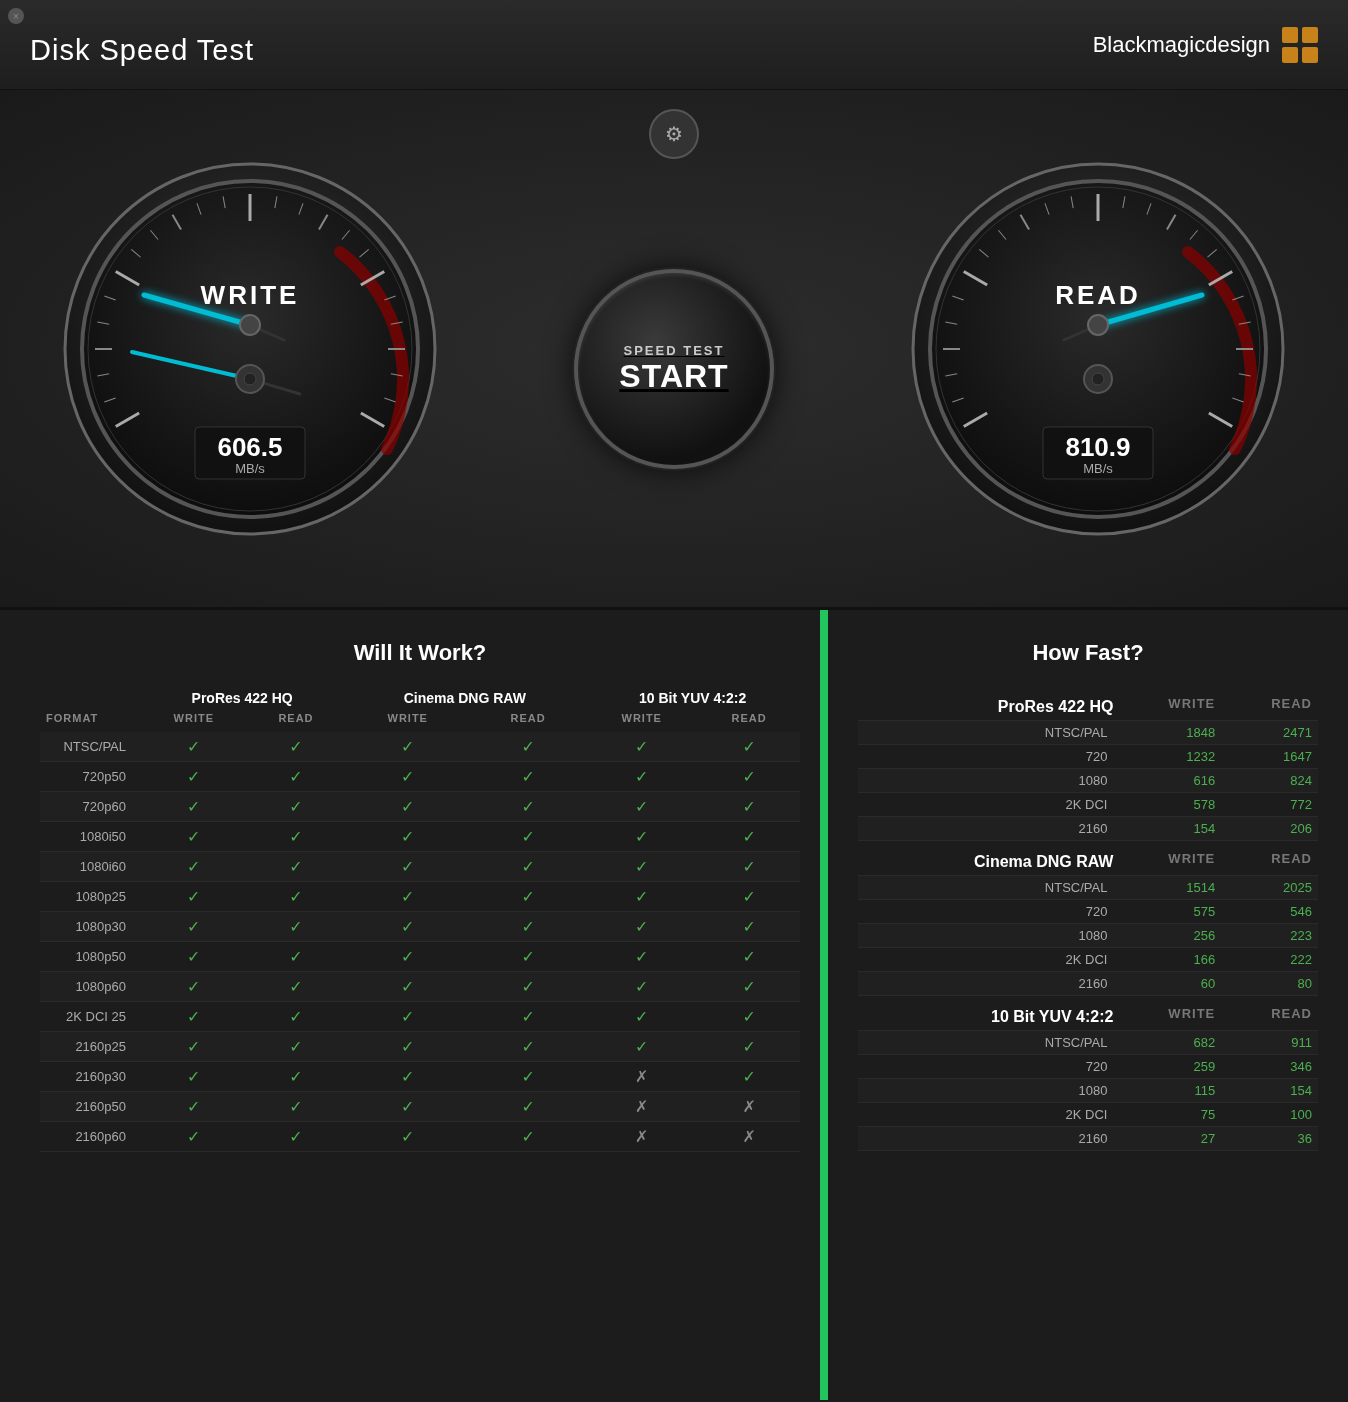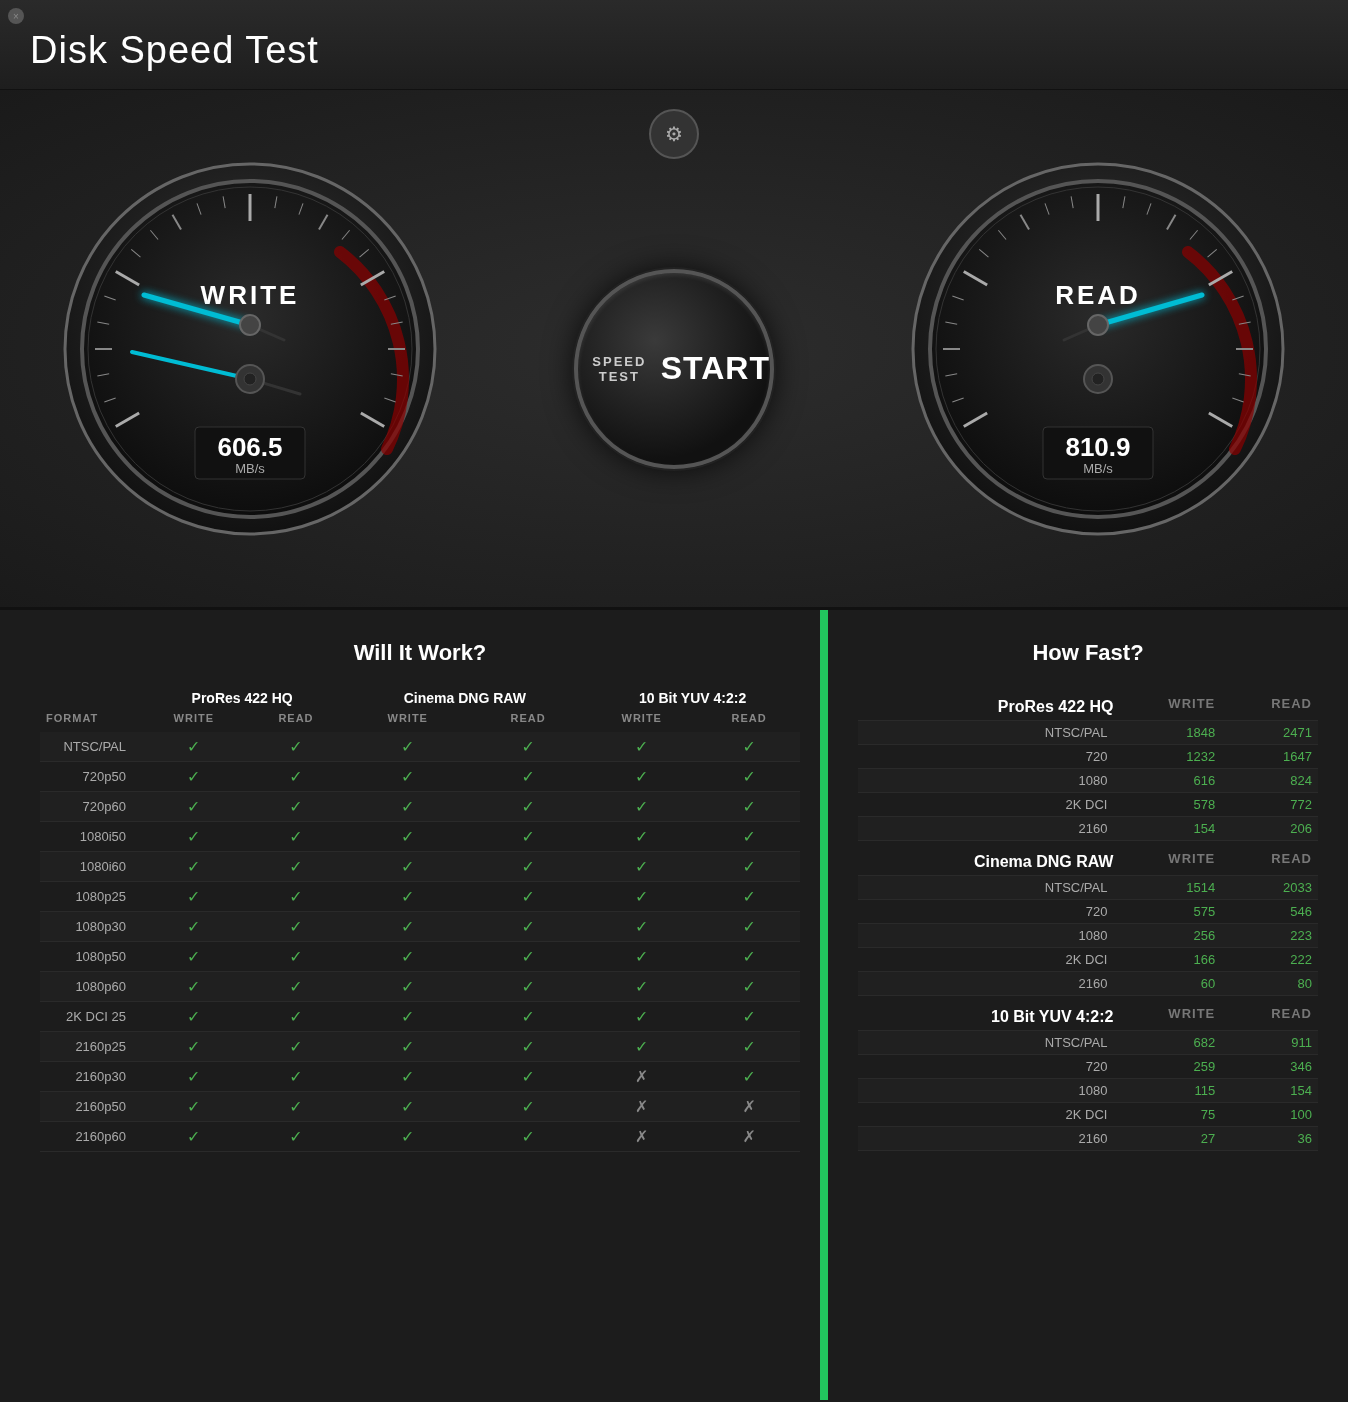--- a/index.html
+++ b/index.html
@@ -16,21 +16,21 @@
     .title-bar {
       background: linear-gradient(180deg, #2a2a2a 0%, #1e1e1e 100%);
       height: 90px;
       display: flex;
       align-items: center;
       justify-content: space-between;
       padding: 0 30px;
       border-bottom: 1px solid #111;
     }
     .app-title {
-      font-size: 38px;
+      font-size: 29px;
       font-weight: 300;
       color: #fff;
       letter-spacing: 1px;
       margin-top: 12px;
     }
     .brand-logo {
       display: flex;
       align-items: center;
       gap: 12px;
     }
@@ -110,26 +110,28 @@
     }
 
     .start-btn {
       width: 200px;
       height: 200px;
       border-radius: 50%;
       background: radial-gradient(circle at 40% 35%, #3a3a3a, #111 70%);
       border: 4px solid #555;
       cursor: pointer;
       display: flex;
+      flex-direction: column;
       align-items: center;
       justify-content: center;
       box-shadow: 
         0 0 0 2px #222,
         0 0 30px rgba(0,0,0,0.8),
         inset 0 2px 4px rgba(255,255,255,0.1);
+      text-decoration: underline;
     }
     .start-btn-text-small {
       font-size: 13px;
       color: #ccc;
       letter-spacing: 2px;
       font-weight: 600;
       text-transform: uppercase;
     }
     .start-btn-text-large {
       font-size: 32px;
@@ -272,20 +274,29 @@
 <body>
 
 <div style="position:relative; width:1348px; height:1402px; background:#1c1c1c; overflow:hidden;">
 
   <div class="close-btn">
     <span>×</span>
   </div>
 
   <div class="title-bar">
     <span class="app-title">Disk Speed Test</span>
+    <div class="brand-logo">
+      <span class="brand-name">Blackmagicdesign</span>
+      <div class="bmd-squares">
+        <div class="bmd-sq"></div>
+        <div class="bmd-sq"></div>
+        <div class="bmd-sq"></div>
+        <div class="bmd-sq"></div>
+      </div>
+    </div>
   </div>
 
   <div class="gauge-section">
     <div class="gauge-wrapper">
 
       <div class="gauge-container">
         <div class="gauge">
           <svg viewBox="0 0 380 380">
 
             <circle cx="190" cy="190" r="185" fill="url(#outerGrad)" stroke="#666" stroke-width="3"></circle>
@@ -631,21 +642,21 @@
       <td class="val-read">206</td>
     </tr>
             <tr>
     <td style="text-align:right; font-size:16px; font-weight:700; color:#fff; padding:12px 0 4px;">Cinema DNG RAW</td>
     <td style="text-align:right;" class="hf-col-header">WRITE</td>
     <td style="text-align:right;" class="hf-col-header">READ</td>
   </tr>
             <tr>
       <td style="text-align:right; color:#aaa;">NTSC/PAL</td>
       <td class="val-write">1514</td>
-      <td class="val-read">2033</td>
+      <td class="val-read">2025</td>
     </tr>
             <tr>
       <td style="text-align:right; color:#aaa;">720</td>
       <td class="val-write">575</td>
       <td class="val-read">546</td>
     </tr>
             <tr>
       <td style="text-align:right; color:#aaa;">1080</td>
       <td class="val-write">256</td>
       <td class="val-read">223</td>

